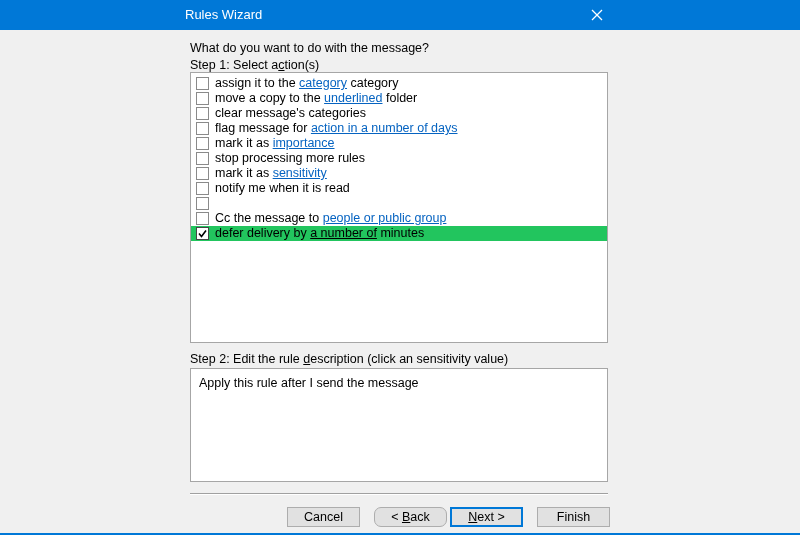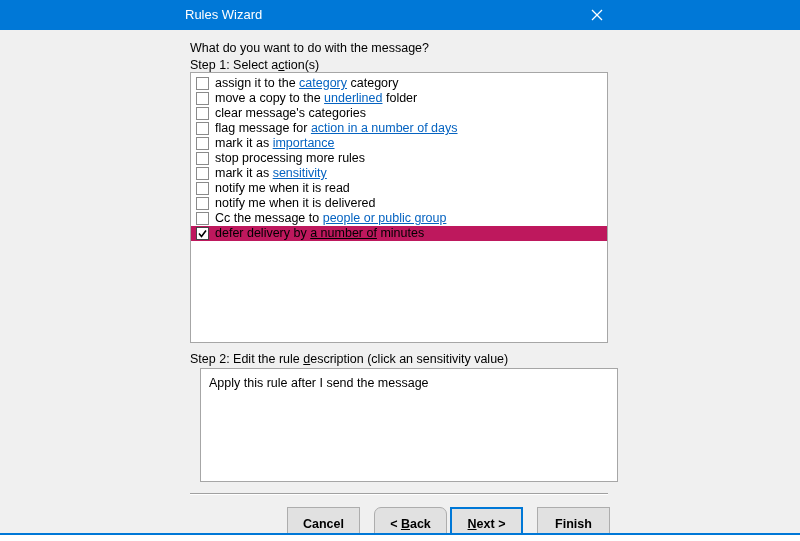--- a/index.html
+++ b/index.html
@@ -44,57 +44,56 @@
   .listbox {
     position: absolute; left: 190px; top: 72px; width: 418px; height: 271px;
     background: #ffffff; border: 1px solid #a6a6a6;
     padding-top: 3px;
     overflow: hidden;
   }
   .rule-row {
     position: relative; height: 15px; line-height: 15px;
     padding-left: 24px; white-space: nowrap;
   }
-  .rule-row.selected { background: #be185d; }
+  .rule-row.selected { background: #22c55e; }
   .cb {
     position: absolute; left: 5px; top: 1px; width: 13px; height: 13px;
     background: #ffffff; border: 1px solid #8a8a8a;
   }
   .rule-row.selected .cb, .cb.checked { border-color: #454545; }
   .cb svg { position: absolute; left: 0px; top: 0px; }
 
   .link { color: #0563c1; text-decoration: underline; cursor: pointer; }
   .rule-row.selected .link { color: #000000; }
 
   
   .descbox {
-    position: absolute; left: 200px; top: 368px; width: 418px; height: 114px;
+    position: absolute; left: 190px; top: 368px; width: 418px; height: 114px;
     background: #ffffff; border: 1px solid #a6a6a6;
     padding: 6px 8px;
   }
   .desc-line { line-height: 17px; white-space: nowrap; }
   .link.focused {
     outline: 1px dotted #000;
     outline-offset: 0px;
   }
 
   
   .separator {
     position: absolute; left: 190px; top: 493px; width: 418px; height: 2px;
     border-top: 1px solid #a0a0a0; border-bottom: 1px solid #ffffff;
   }
 
   
   .btn {
-    position: absolute; top: 507px; width: 73px; height: 34px;
+    position: absolute; top: 507px; width: 73px; height: 20px;
     background: #e1e1e1; border: 1px solid #adadad;
     font-family: "Liberation Sans", sans-serif; font-size: 12.5px;
     display: flex; align-items: center; justify-content: center;
     cursor: default;
-    font-weight: bold;
   }
   .btn-cancel { left: 287px; }
   .btn-back   { left: 374px; border-radius: 7px; }
   .btn-next   { left: 450px; border: 2px solid #0078d7; text-align: right; }
   .btn-finish { left: 537px; }
 
   
   .bottom-accent {
     position: absolute; left: 0; top: 533px; width: 800px; height: 2px;
     background: #0078d7;
@@ -125,21 +124,21 @@
 
 <div class="listbox" id="action-list">
     <div class="rule-row"><span class="cb"></span><span>assign it to the </span><span class="link">category</span><span> category</span></div>
     <div class="rule-row"><span class="cb"></span><span>move a copy to the </span><span class="link">underlined</span><span> folder</span></div>
     <div class="rule-row"><span class="cb"></span><span>clear message's categories</span></div>
     <div class="rule-row"><span class="cb"></span><span>flag message for </span><span class="link">action in a number of days</span></div>
     <div class="rule-row"><span class="cb"></span><span>mark it as </span><span class="link">importance</span></div>
     <div class="rule-row"><span class="cb"></span><span>stop processing more rules</span></div>
     <div class="rule-row"><span class="cb"></span><span>mark it as </span><span class="link">sensitivity</span></div>
     <div class="rule-row"><span class="cb"></span><span>notify me when it is read</span></div>
-    <div class="rule-row"><span class="cb"></span><span>notify me when it is delivered</span></div>
+    <div class="rule-row"><span class="cb"></span></div>
     <div class="rule-row"><span class="cb"></span><span>Cc the message to </span><span class="link">people or public group</span></div>
     <div class="rule-row selected"><span class="cb checked">
         <svg width="11" height="11" viewBox="0 0 11 11">
           <polyline points="2,5.5 4.5,8.5 9,2.5" fill="none" stroke="#000" stroke-width="1.6"></polyline>
         </svg>
       </span><span>defer delivery by </span><span class="link">a number of</span><span> minutes</span></div>
   </div>
 
 <div class="step-label step2-label"><span>Step 2: Edit the rule </span><u>d</u><span>escription (click an sensitivity value)</span></div>
 

